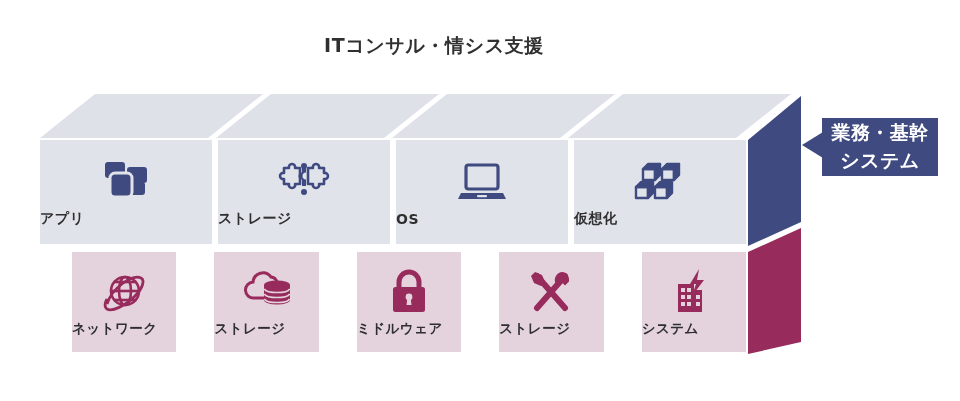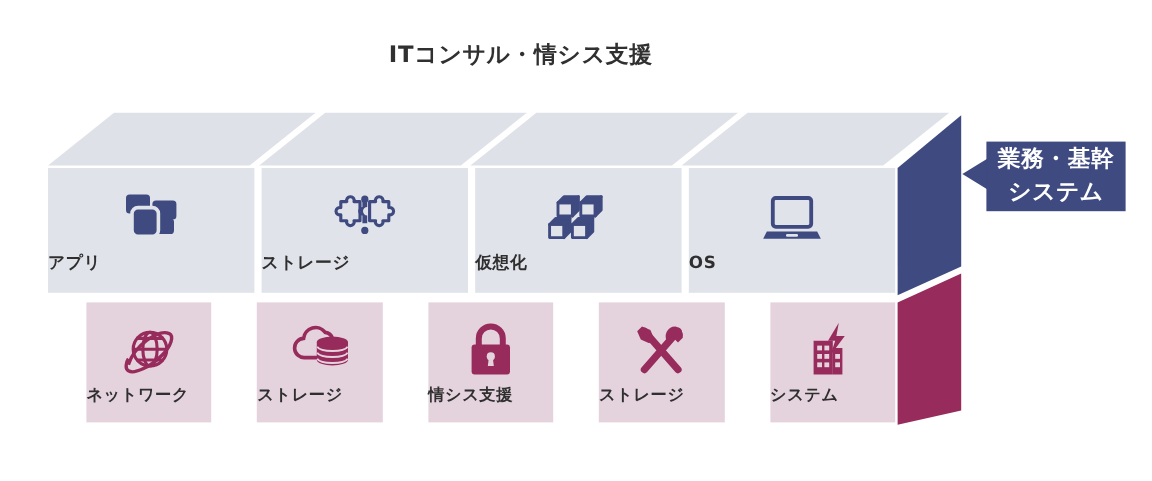--- a/index.html
+++ b/index.html
@@ -170,51 +170,51 @@
           <path d="M25 4 h4 v6.5 a2.6 2.6 0 0 0 0 7 v6.5 h-4 v-6.5 a2.6 2.6 0 0 1 0 -7 z" fill="#3E4A80"></path>
           <circle cx="27" cy="4" r="3" fill="#3E4A80"></circle>
           <circle cx="27" cy="30" r="3" fill="#3E4A80"></circle>
         </svg>
       </div>
       <div class="tile-label">ストレージ</div>
     </div>
 
     <div class="tile tile-top">
       <div class="tile-icon">
+        <svg width="50" height="42" viewBox="0 0 50 42" xmlns="http://www.w3.org/2000/svg">
+          <rect x="9" y="3" width="32" height="24" rx="2.5" fill="none" stroke="#3E4A80" stroke-width="3.2"></rect>
+          <path d="M4 31 h42 l3 6 h-48 z" fill="#3E4A80"></path>
+          <rect x="20" y="33" width="10" height="2.2" rx="1" fill="#E1E3EA"></rect>
+        </svg>
+      </div>
+      <div class="tile-label">OS</div>
+    </div>
+
+    <div class="tile tile-top">
+      <div class="tile-icon">
         <svg width="52" height="44" viewBox="0 0 52 44" xmlns="http://www.w3.org/2000/svg">
           <g fill="none" stroke="#3E4A80" stroke-width="2.4" stroke-linejoin="round">
             <path d="M14 4 h12 l-5 5 h-12 z" fill="#3E4A80"></path>
             <path d="M26 4 v11 l-5 5 v-11 z" fill="#3E4A80"></path>
             <path d="M9 9 h12 v11 h-12 z"></path>
             <path d="M33 4 h12 l-5 5 h-12 z" fill="#3E4A80"></path>
             <path d="M45 4 v11 l-5 5 v-11 z" fill="#3E4A80"></path>
             <path d="M28 9 h12 v11 h-12 z"></path>
             <path d="M7 22 h12 l-5 5 h-12 z" fill="#3E4A80"></path>
             <path d="M19 22 v11 l-5 5 v-11 z" fill="#3E4A80"></path>
             <path d="M2 27 h12 v11 h-12 z"></path>
             <path d="M26 22 h12 l-5 5 h-12 z" fill="#3E4A80"></path>
             <path d="M38 22 v11 l-5 5 v-11 z" fill="#3E4A80"></path>
             <path d="M21 27 h12 v11 h-12 z"></path>
           </g>
         </svg>
       </div>
       <div class="tile-label">仮想化</div>
     </div>
 
-    <div class="tile tile-top">
-      <div class="tile-icon">
-        <svg width="50" height="42" viewBox="0 0 50 42" xmlns="http://www.w3.org/2000/svg">
-          <rect x="9" y="3" width="32" height="24" rx="2.5" fill="none" stroke="#3E4A80" stroke-width="3.2"></rect>
-          <path d="M4 31 h42 l3 6 h-48 z" fill="#3E4A80"></path>
-          <rect x="20" y="33" width="10" height="2.2" rx="1" fill="#E1E3EA"></rect>
-        </svg>
-      </div>
-      <div class="tile-label">OS</div>
-    </div>
-
   </div>
 
   <div id="bottom-row" class="tile-row">
 
     <div class="tile tile-bottom">
       <div class="tile-icon">
         <svg width="48" height="48" viewBox="0 0 48 48" xmlns="http://www.w3.org/2000/svg">
           <g fill="none" stroke="#972B5C" stroke-width="2.6">
             <circle cx="25" cy="23" r="14"></circle>
             <ellipse cx="25" cy="23" rx="6" ry="14"></ellipse>
@@ -253,21 +253,21 @@
 
     <div class="tile tile-bottom">
       <div class="tile-icon">
         <svg width="42" height="48" viewBox="0 0 42 48" xmlns="http://www.w3.org/2000/svg">
           <path d="M11 20 v-6 a10 10 0 0 1 20 0 v6" fill="none" stroke="#972B5C" stroke-width="5"></path>
           <rect x="5" y="19" width="32" height="25" rx="2.5" fill="#972B5C"></rect>
           <circle cx="21" cy="29" r="3.4" fill="#E4D3DD"></circle>
           <path d="M19.4 30 h3.2 l0.9 7 h-5 z" fill="#E4D3DD"></path>
         </svg>
       </div>
-      <div class="tile-label">情シス支援</div>
+      <div class="tile-label">ミドルウェア</div>
     </div>
 
     <div class="tile tile-bottom">
       <div class="tile-icon">
         <svg width="48" height="46" viewBox="0 0 48 46" xmlns="http://www.w3.org/2000/svg">
           <g stroke="#972B5C" stroke-width="6" stroke-linecap="round" fill="none">
             <path d="M10 7 L38 39"></path>
             <path d="M38 7 L10 39"></path>
           </g>
           <path d="M36 3 a8 8 0 0 0 -6 13.5 l4 -4 l4 4 l4 -4 a8 8 0 0 0 -6 -9.5 z" fill="#972B5C"></path>

